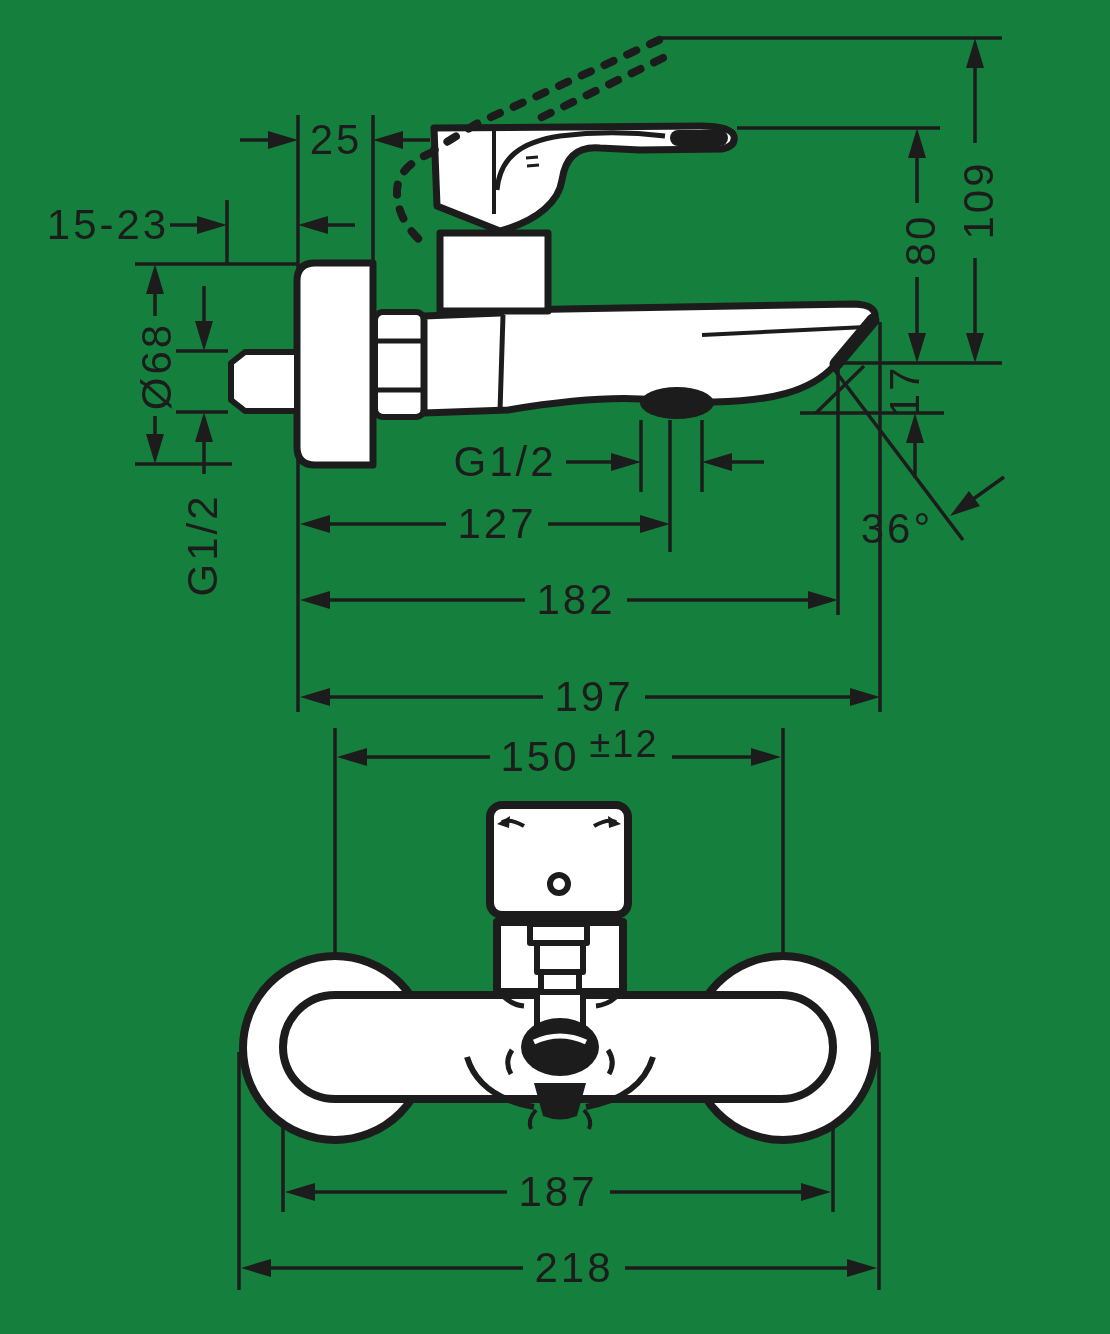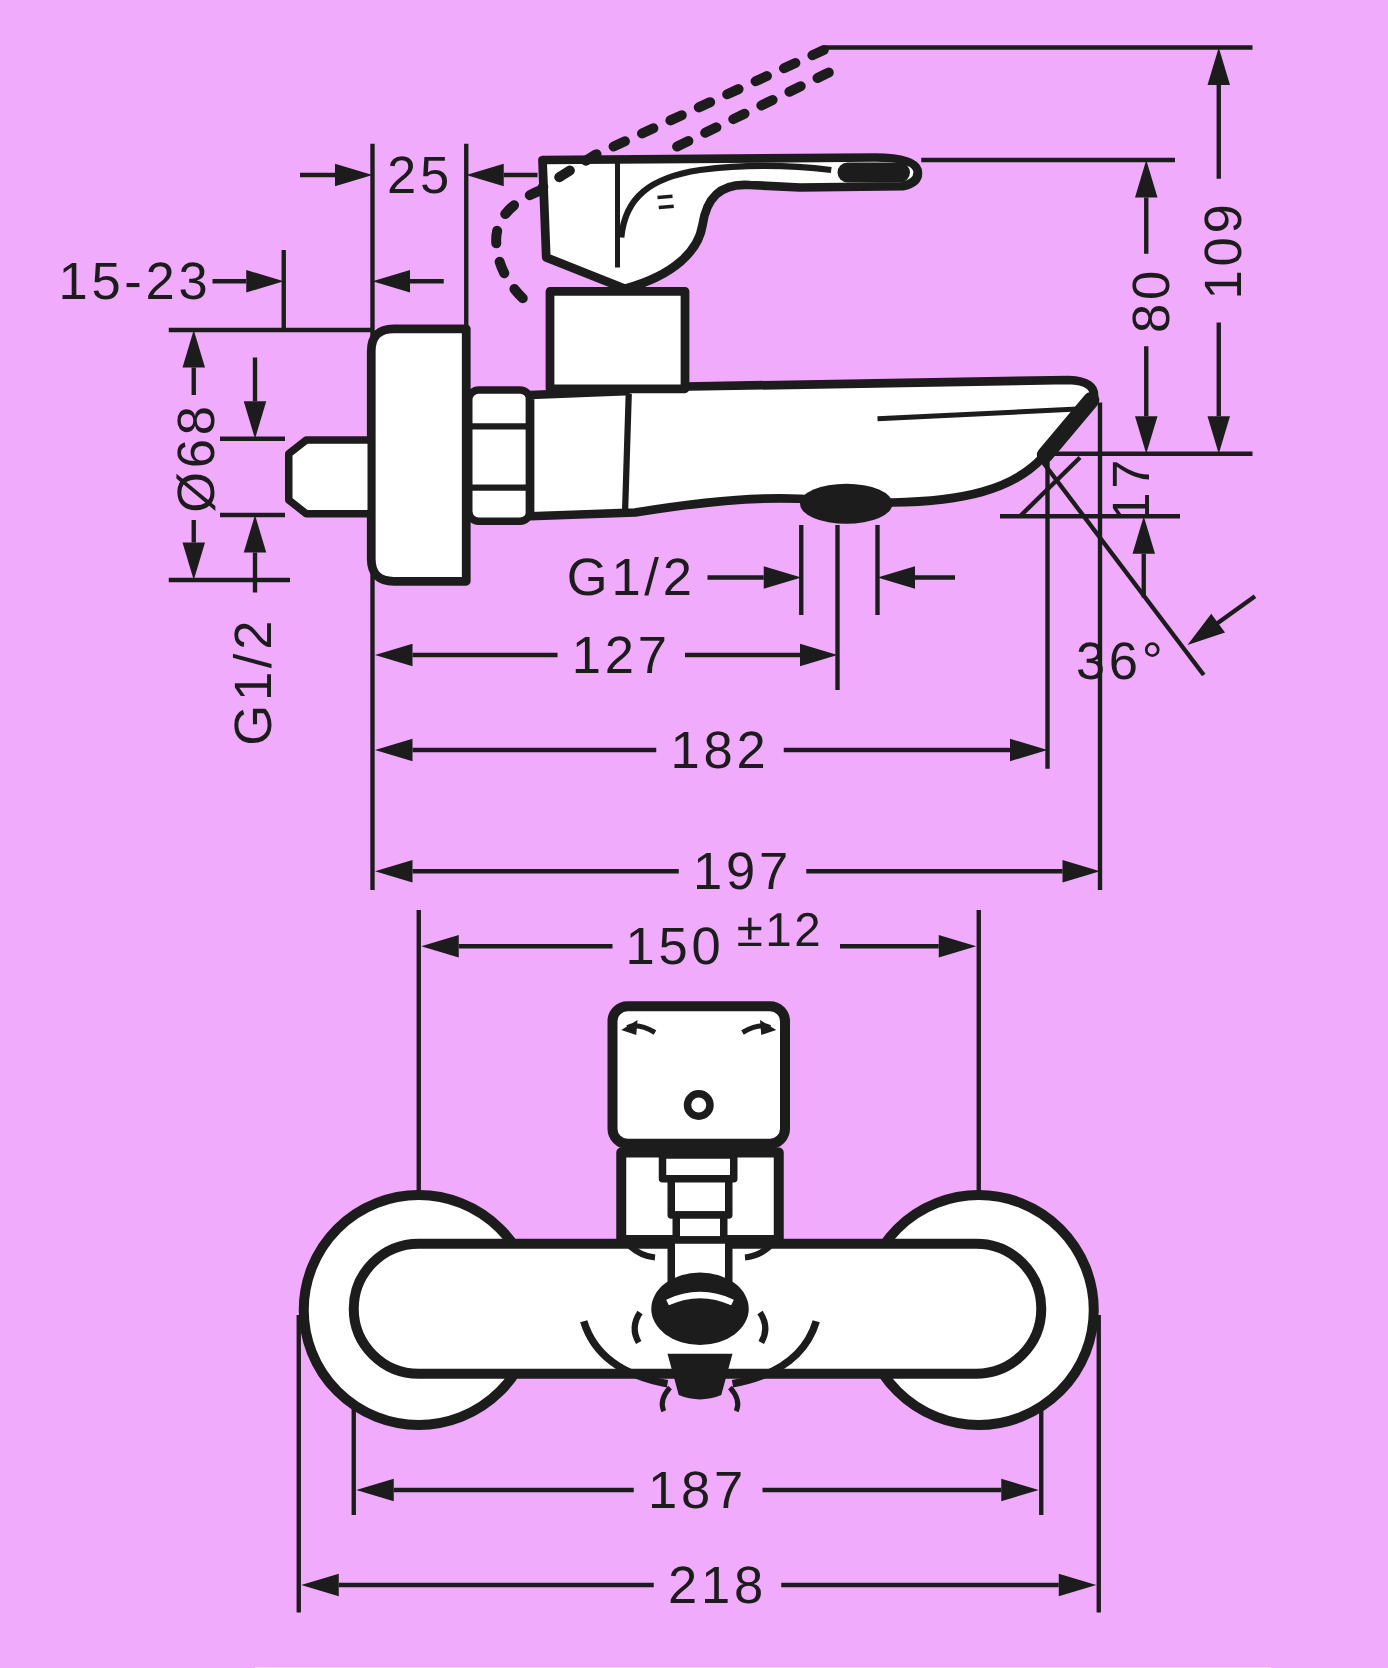--- a/index.html
+++ b/index.html
@@ -1,16 +1,16 @@
 <!DOCTYPE html>
 <html><head>
 <meta charset="utf-8">
 <style>
   html,body{margin:0;padding:0;background:#fff;}
-  .page{width:1110px;height:1334px;background:#f0abfc;position:relative;overflow:hidden;
+  .page{width:1110px;height:1334px;background:#15803d;position:relative;overflow:hidden;
         font-family:"Liberation Sans", sans-serif;}
   svg{display:block;}
   .outline{fill:#ffffff;stroke:#1c1c1c;stroke-width:7;stroke-linejoin:round;}
   .outline-thin{fill:none;stroke:#1c1c1c;stroke-width:4;stroke-linejoin:round;}
   .solidblack{fill:#1c1c1c;stroke:none;}
   .dim{stroke:#1c1c1c;stroke-width:3.5;fill:none;}
   .arrow{fill:#1c1c1c;stroke:none;}
   .dashed{fill:none;stroke:#1c1c1c;stroke-width:8;stroke-linecap:round;stroke-dasharray:10 15;}
   .dimtext{font-family:"Liberation Sans", sans-serif;font-size:42px;fill:#1c1c1c;
            letter-spacing:3px;text-anchor:middle;}

